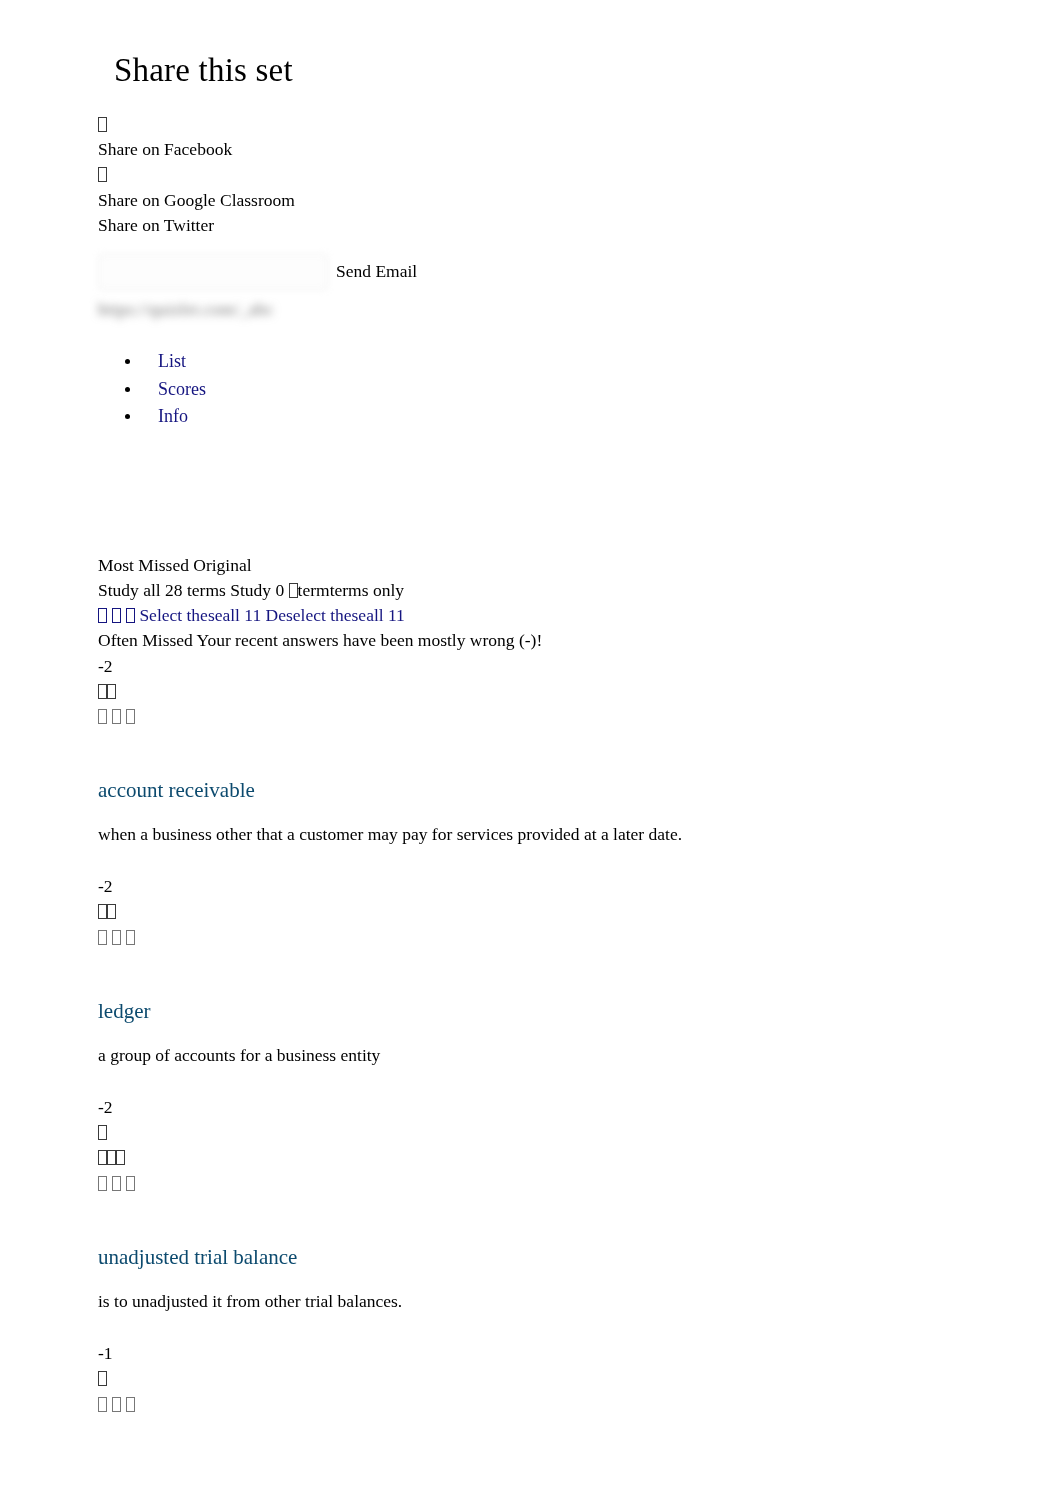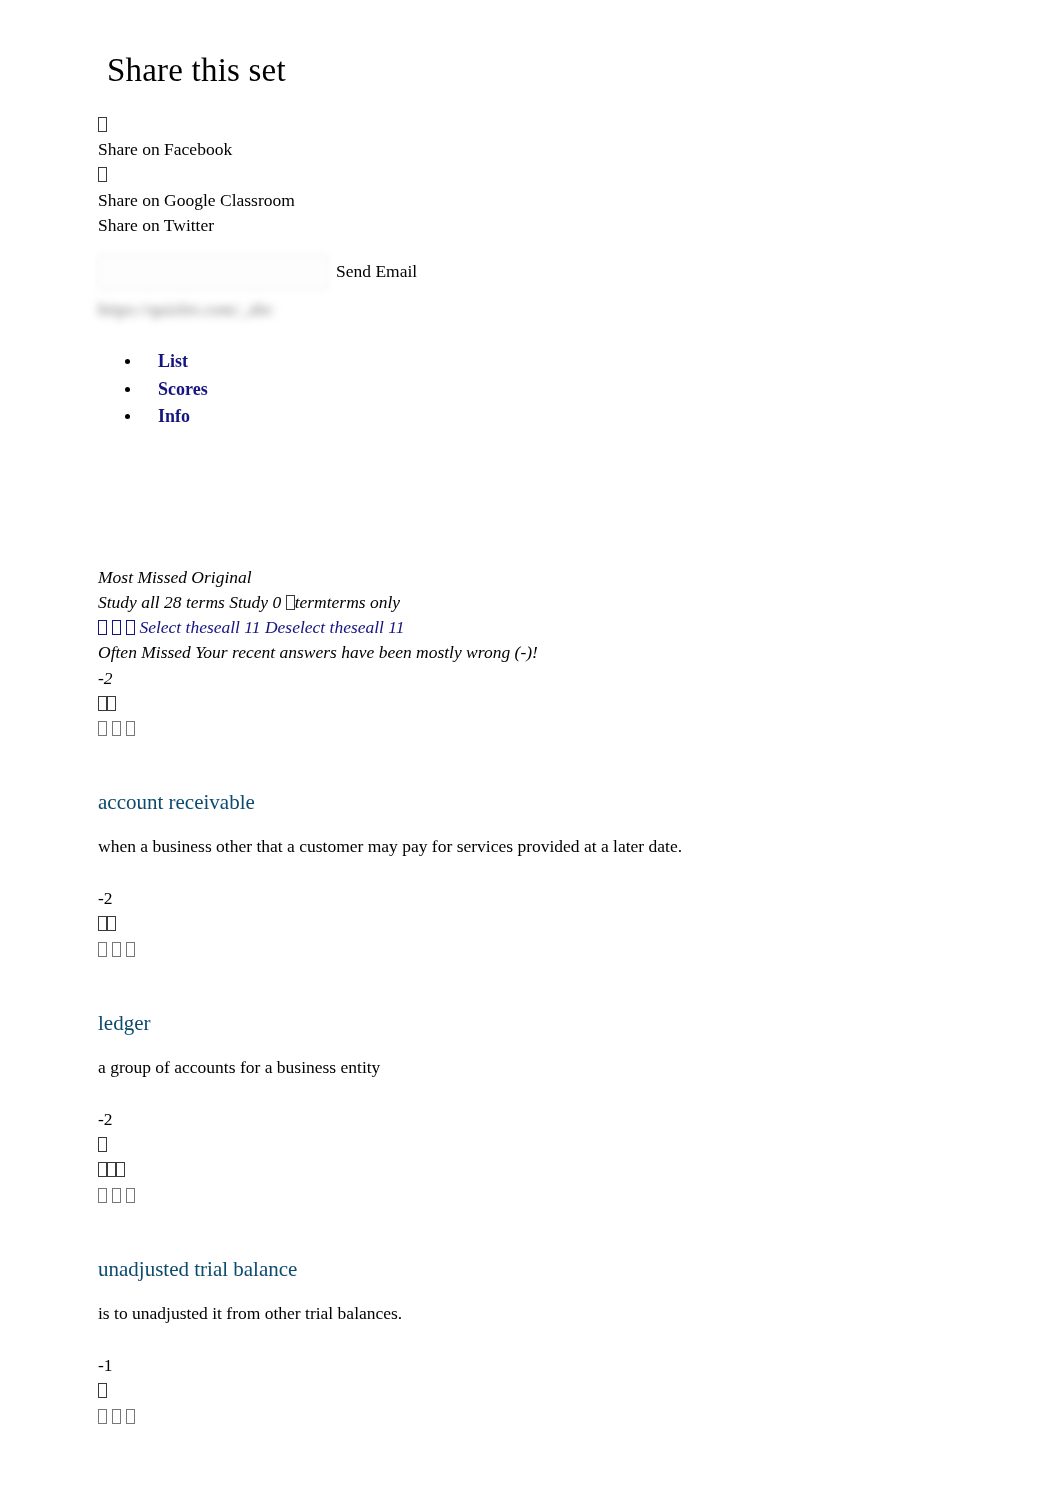--- a/index.html
+++ b/index.html
@@ -19,21 +19,21 @@
   .page {
     padding: 40px 0 0 98px;
     width: 964px;
     box-sizing: border-box;
   }
 
   
   .page-title {
     font-size: 33px;
     font-weight: normal;
-    margin: 12px 0 22px 9px;
+    margin: 12px 0 22px 16px;
     line-height: 1.15;
     letter-spacing: .2px;
   }
 
   
   .row {
     font-size: 17.5px;
     line-height: 1.44;
     white-space: pre-wrap;
   }
@@ -93,33 +93,32 @@
 
   
   ul.nav-list {
     margin: 20px 0 0 0;
     padding-left: 44px;
     list-style: disc;
   }
   ul.nav-list li {
     margin: 0 0 1px 0;
     padding-left: 16px;
-    font-weight: bold;
   }
   ul.nav-list li a,
   .link {
     color: #151580;
     text-decoration: none;
   }
   ul.nav-list li a { font-size: 18px; }
 
   .gap { height: 118px; }
 
   
-  .set-info { margin-top: 16px; font-style: italic; }
+  .set-info { margin-top: 4px; }
   .set-info .row { font-size: 17.5px; }
   .select-row { color: #151580; }
   .select-row .tofu { border-color: #151580; }
 
   
   .term-card { margin-top: 6px; }
   .term-title {
     font-size: 21px;
     color: #0c4a6e;
     font-weight: normal;

